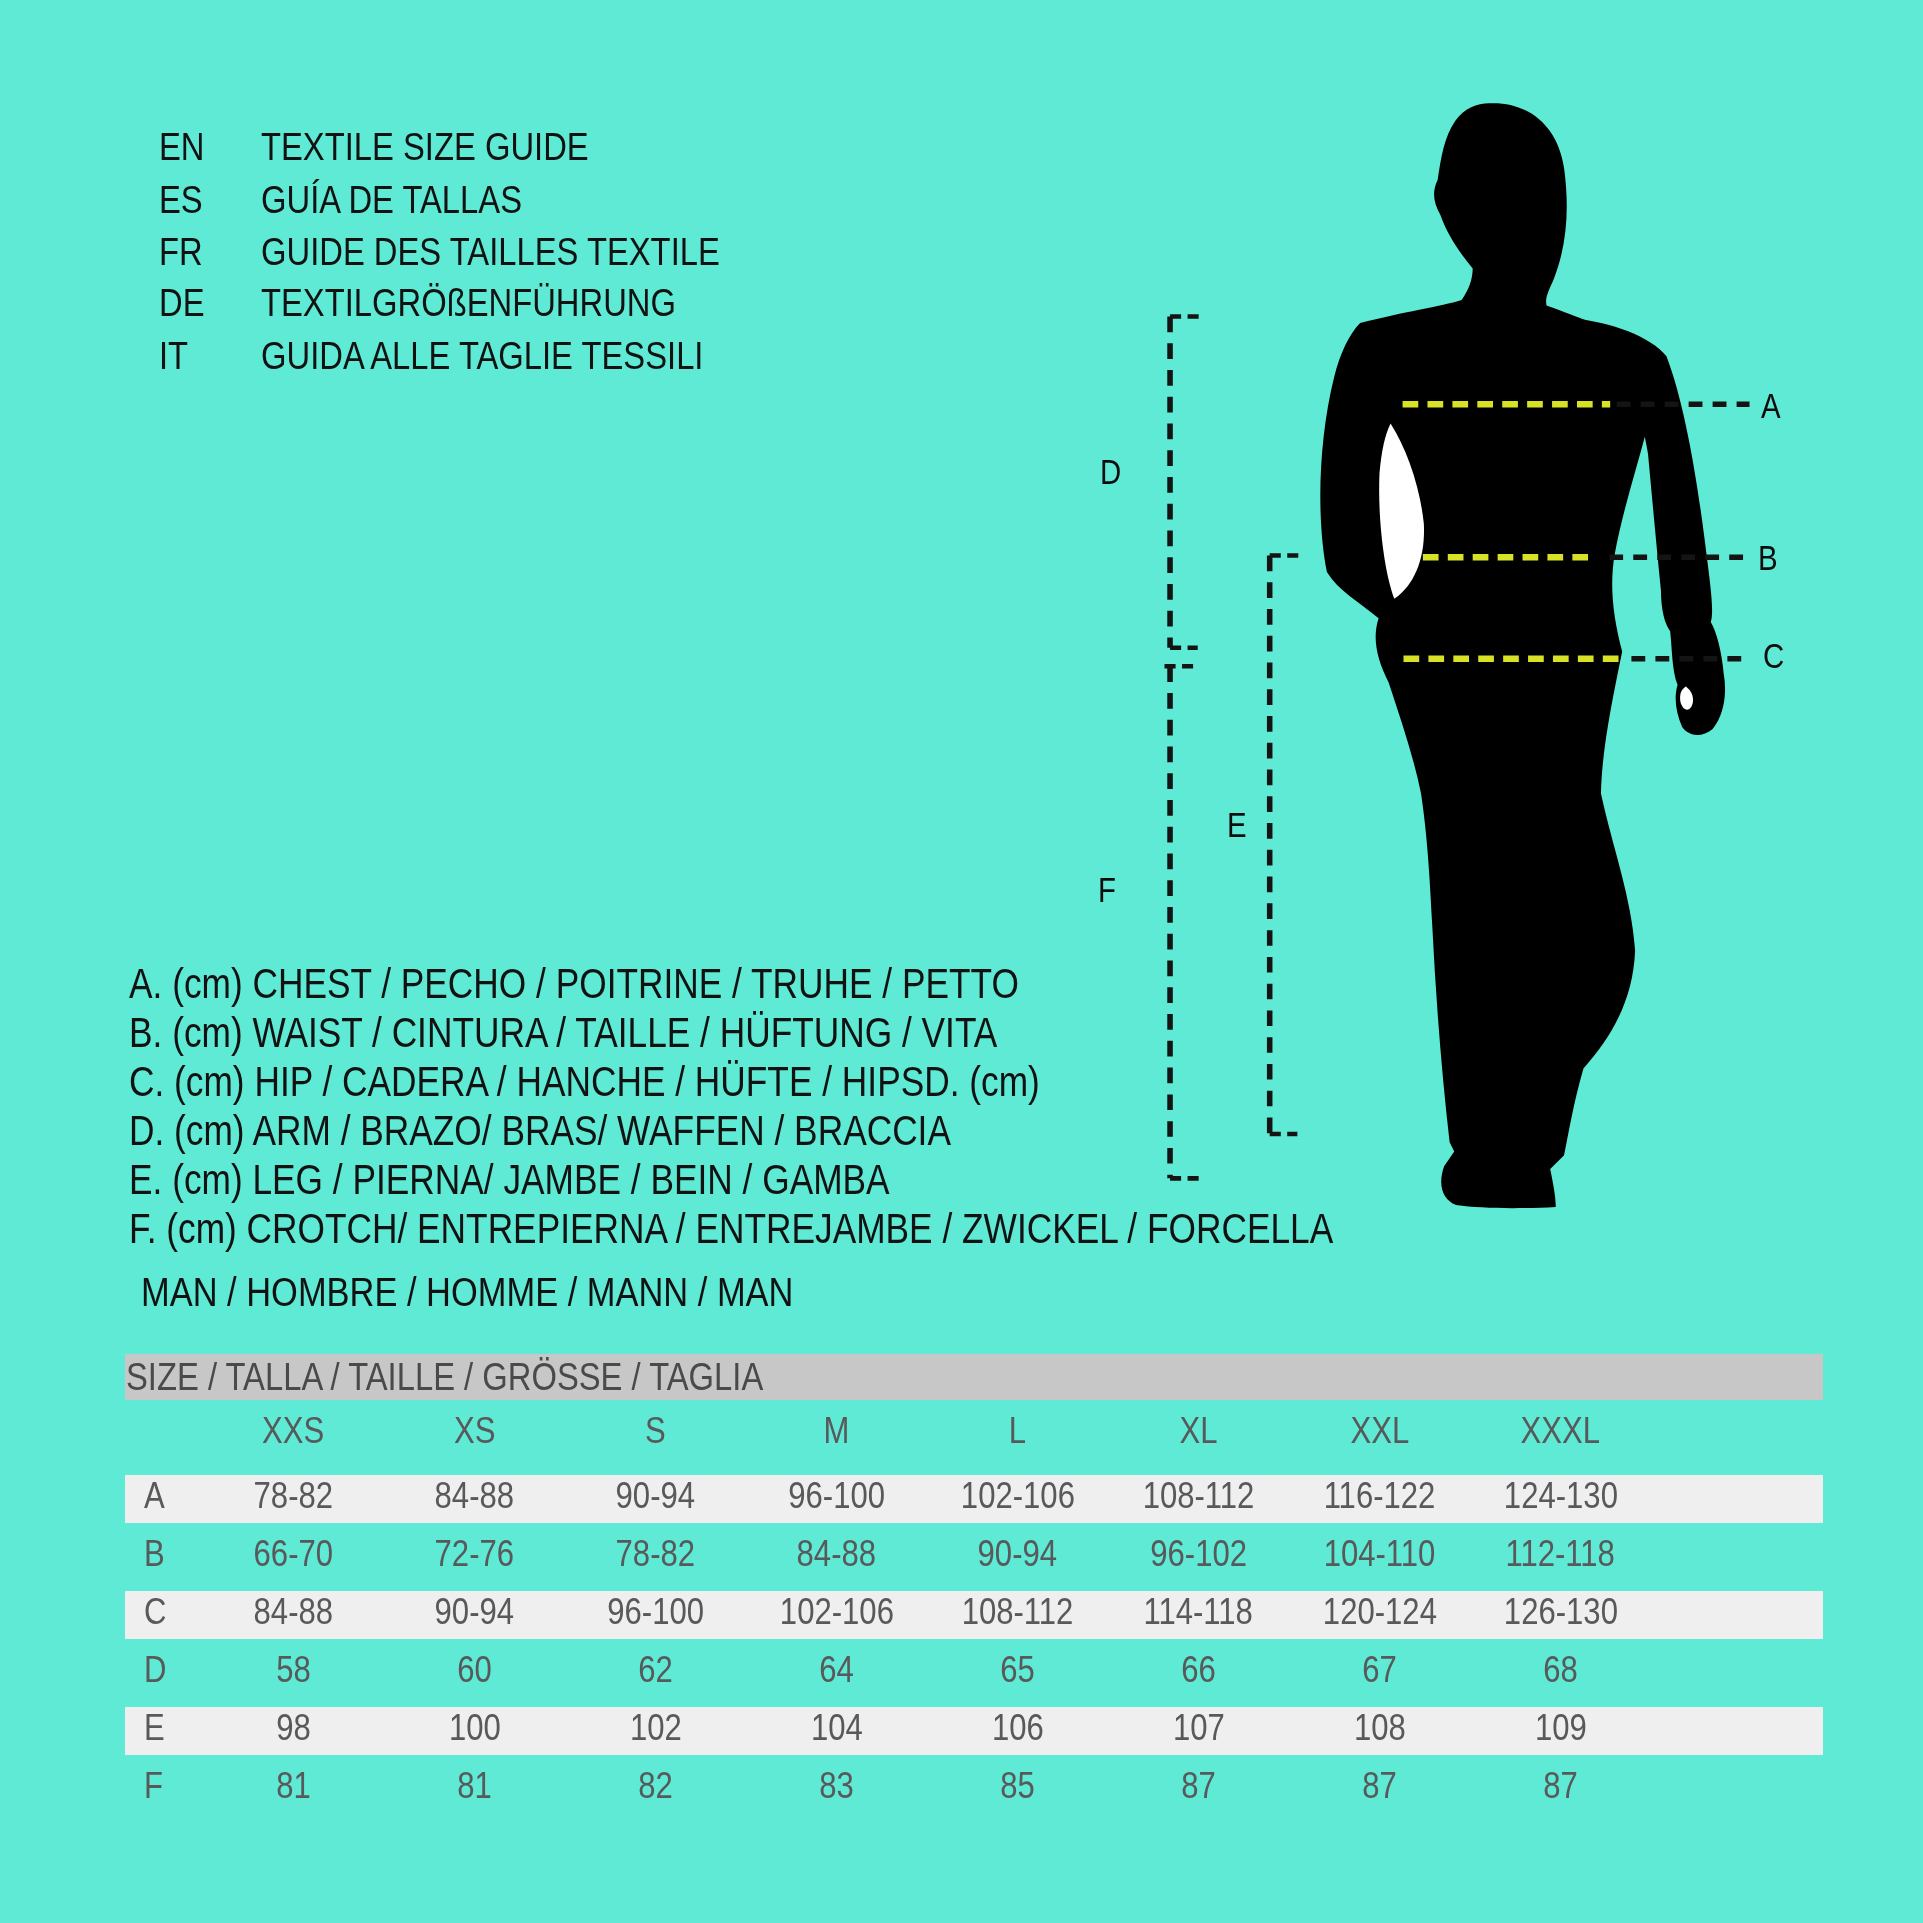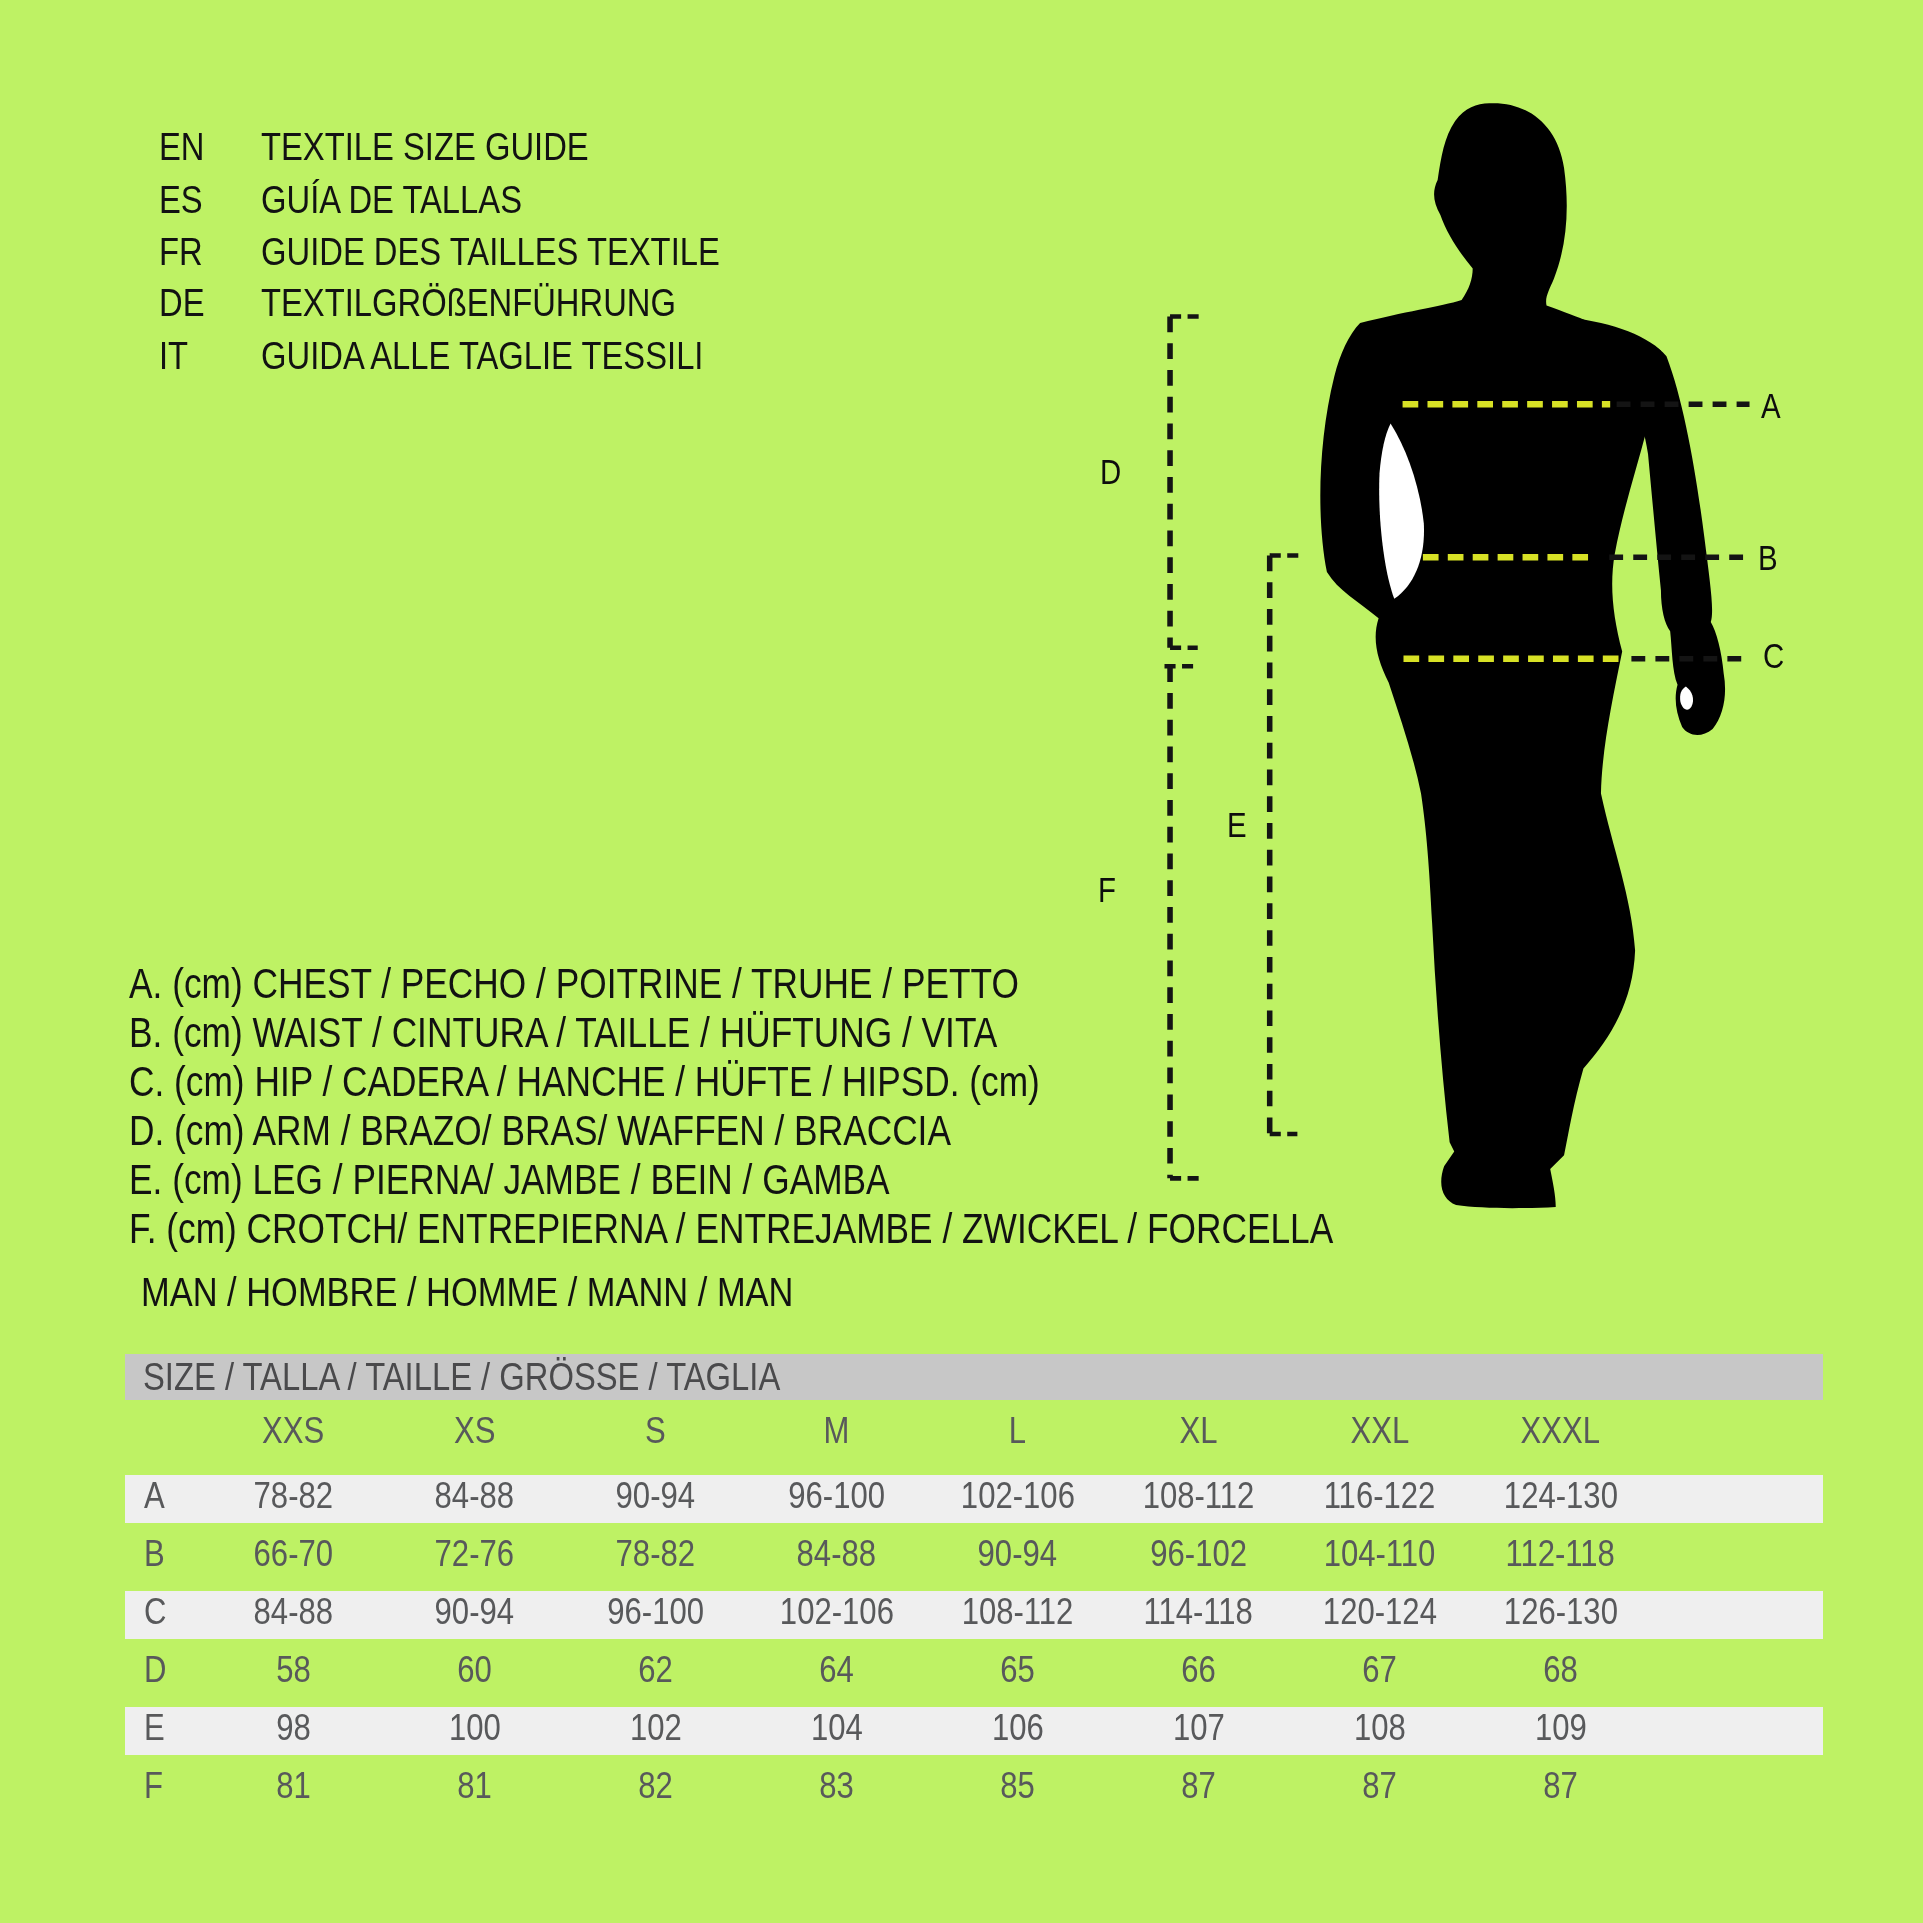--- a/index.html
+++ b/index.html
@@ -5,40 +5,40 @@
   :root{
     --accent:#d7e125;
     --ink:#121212;
     --table-text:#58595b;
     --head-bar:#c7c7c7;
     --head-text:#4a4a4c;
     --stripe:#efefef;
   }
   html,body{margin:0;padding:0;background:#ffffff;}
   .canvas{
-    position:relative;width:1923px;height:1923px;background:#bef264;overflow:hidden;
+    position:relative;width:1923px;height:1923px;background:#5eead4;overflow:hidden;
     font-family:"Liberation Sans", sans-serif;color:var(--ink);
   }
   
   .cx{display:inline-block;transform:scaleX(.84);transform-origin:0 50%;white-space:nowrap;}
   .cxc{transform-origin:50% 50%;}
   
   .lang-row{position:absolute;left:159px;height:42px;line-height:42px;font-size:39px;}
   .lang-row .code{position:absolute;left:0;top:0;}
   .lang-row .lbl{position:absolute;left:102px;top:0;}
   
   .fig-svg{position:absolute;left:0;top:0;width:1923px;height:1923px;}
   .marker{position:absolute;font-size:35px;line-height:37px;color:#0d0d0d;}
   
   .legend-row{position:absolute;left:129px;height:44px;line-height:44px;font-size:42px;}
   .man-line{position:absolute;left:141px;top:1270px;height:44px;line-height:44px;font-size:41px;}
   
   .size-table{position:absolute;left:125px;top:1354px;width:1698px;}
   .t-title-bar{height:46px;background:var(--head-bar);color:var(--head-text);
-    display:flex;align-items:center;padding-left:18px;box-sizing:border-box;font-size:39px;}
+    display:flex;align-items:center;padding-left:1px;box-sizing:border-box;font-size:39px;}
   .t-row{display:flex;height:48px;font-size:37px;color:var(--table-text);margin-top:10px;}
   .t-row.t-head{height:55px;}
   .t-row.stripe{background:var(--stripe);}
   .t-cell{width:181px;text-align:center;}
   .t-label{width:78px;text-align:left;padding-left:18.5px;box-sizing:border-box;}
   .t-fill{flex:1;}
   .yd{stroke:var(--accent);stroke-width:7;stroke-dasharray:17 10;fill:none;}
   .bd{stroke:#141414;stroke-width:6;stroke-dasharray:15 11;fill:none;}
   .vd{stroke:#141414;stroke-width:6;stroke-dasharray:17 12;fill:none;}
   .tk{stroke:#141414;stroke-width:5;stroke-dasharray:12 7;fill:none;}

